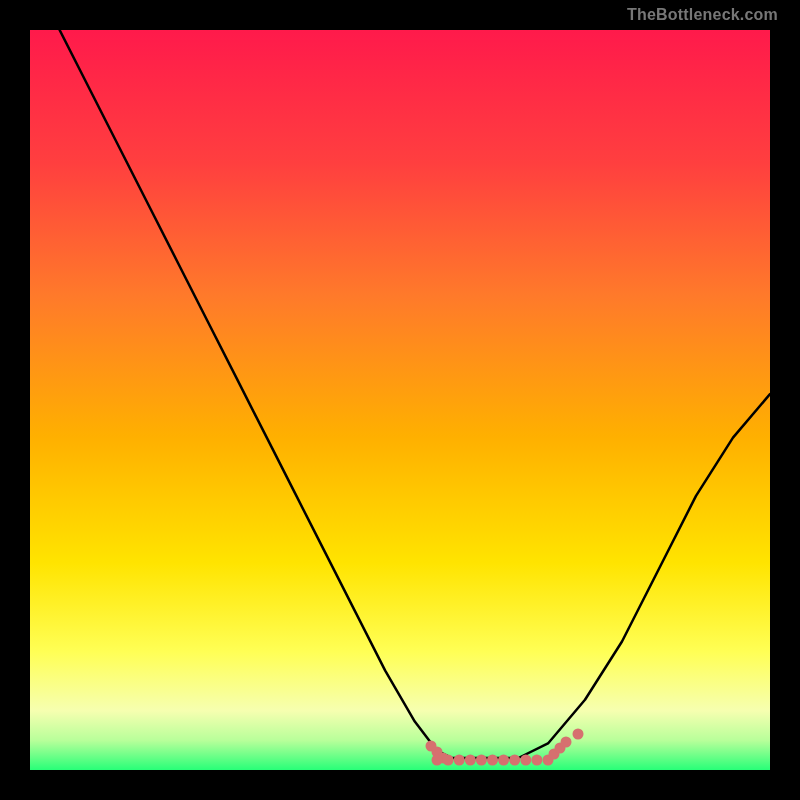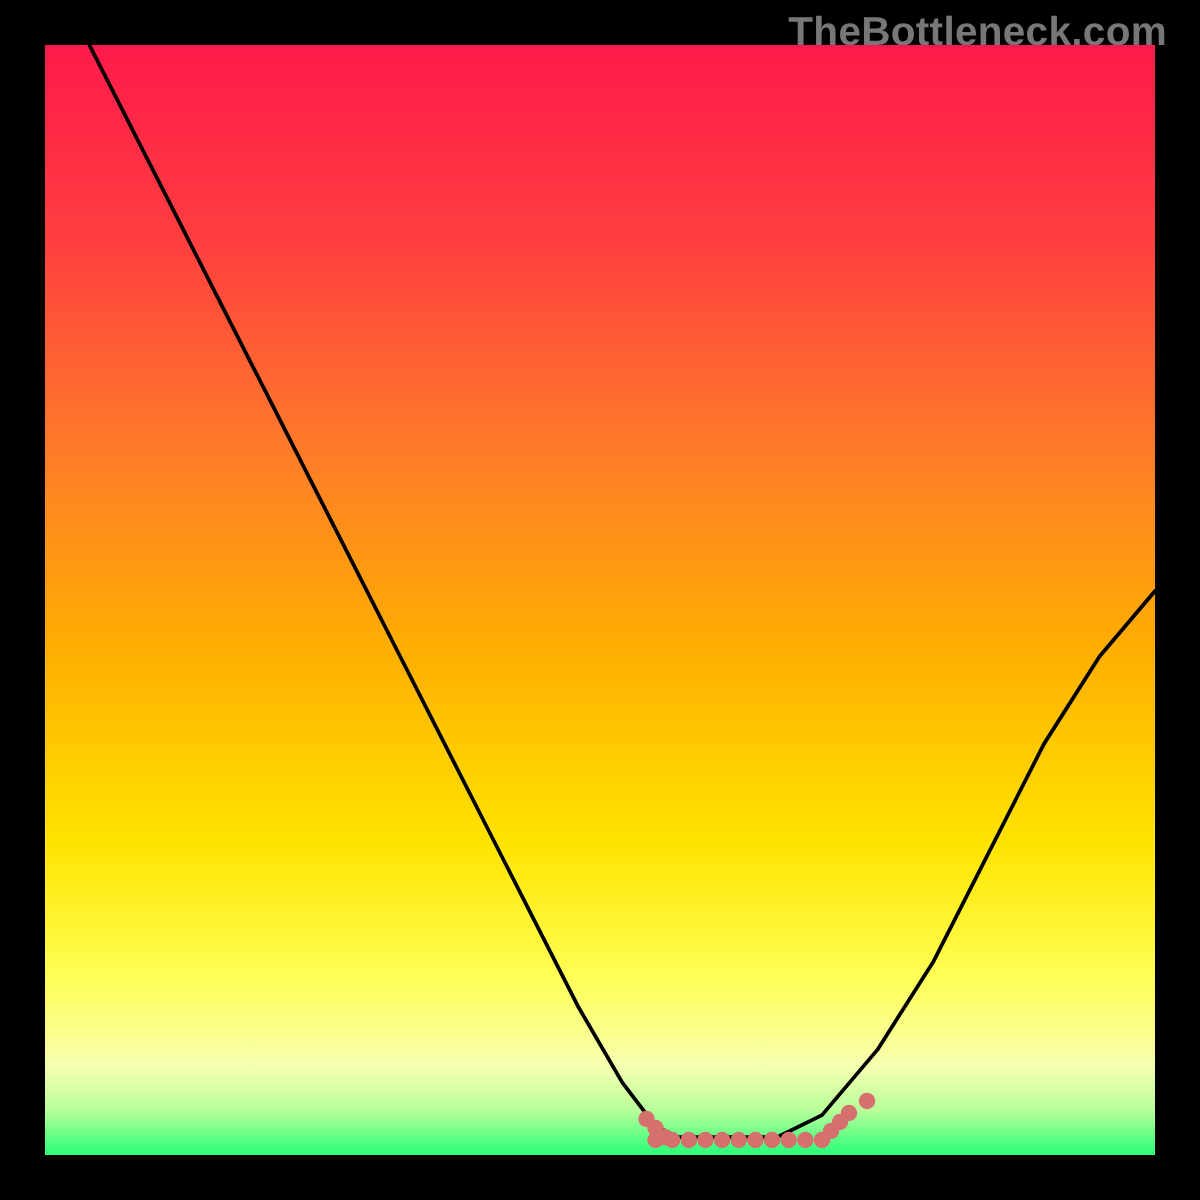--- a/index.html
+++ b/index.html
@@ -21,21 +21,21 @@
     top: 30px;
     width: 740px;
     height: 740px;
     overflow: hidden;
   }
   .attribution {
     position: absolute;
     top: 6px;
     right: 22px;
     font-family: Arial, Helvetica, sans-serif;
-    font-size: 27px;
+    font-size: 16px;
     font-weight: bold;
     color: #777;
     letter-spacing: 0.2px;
   }
   svg.curve {
     position: absolute;
     left: 0;
     top: 0;
     width: 740px;
     height: 740px;

